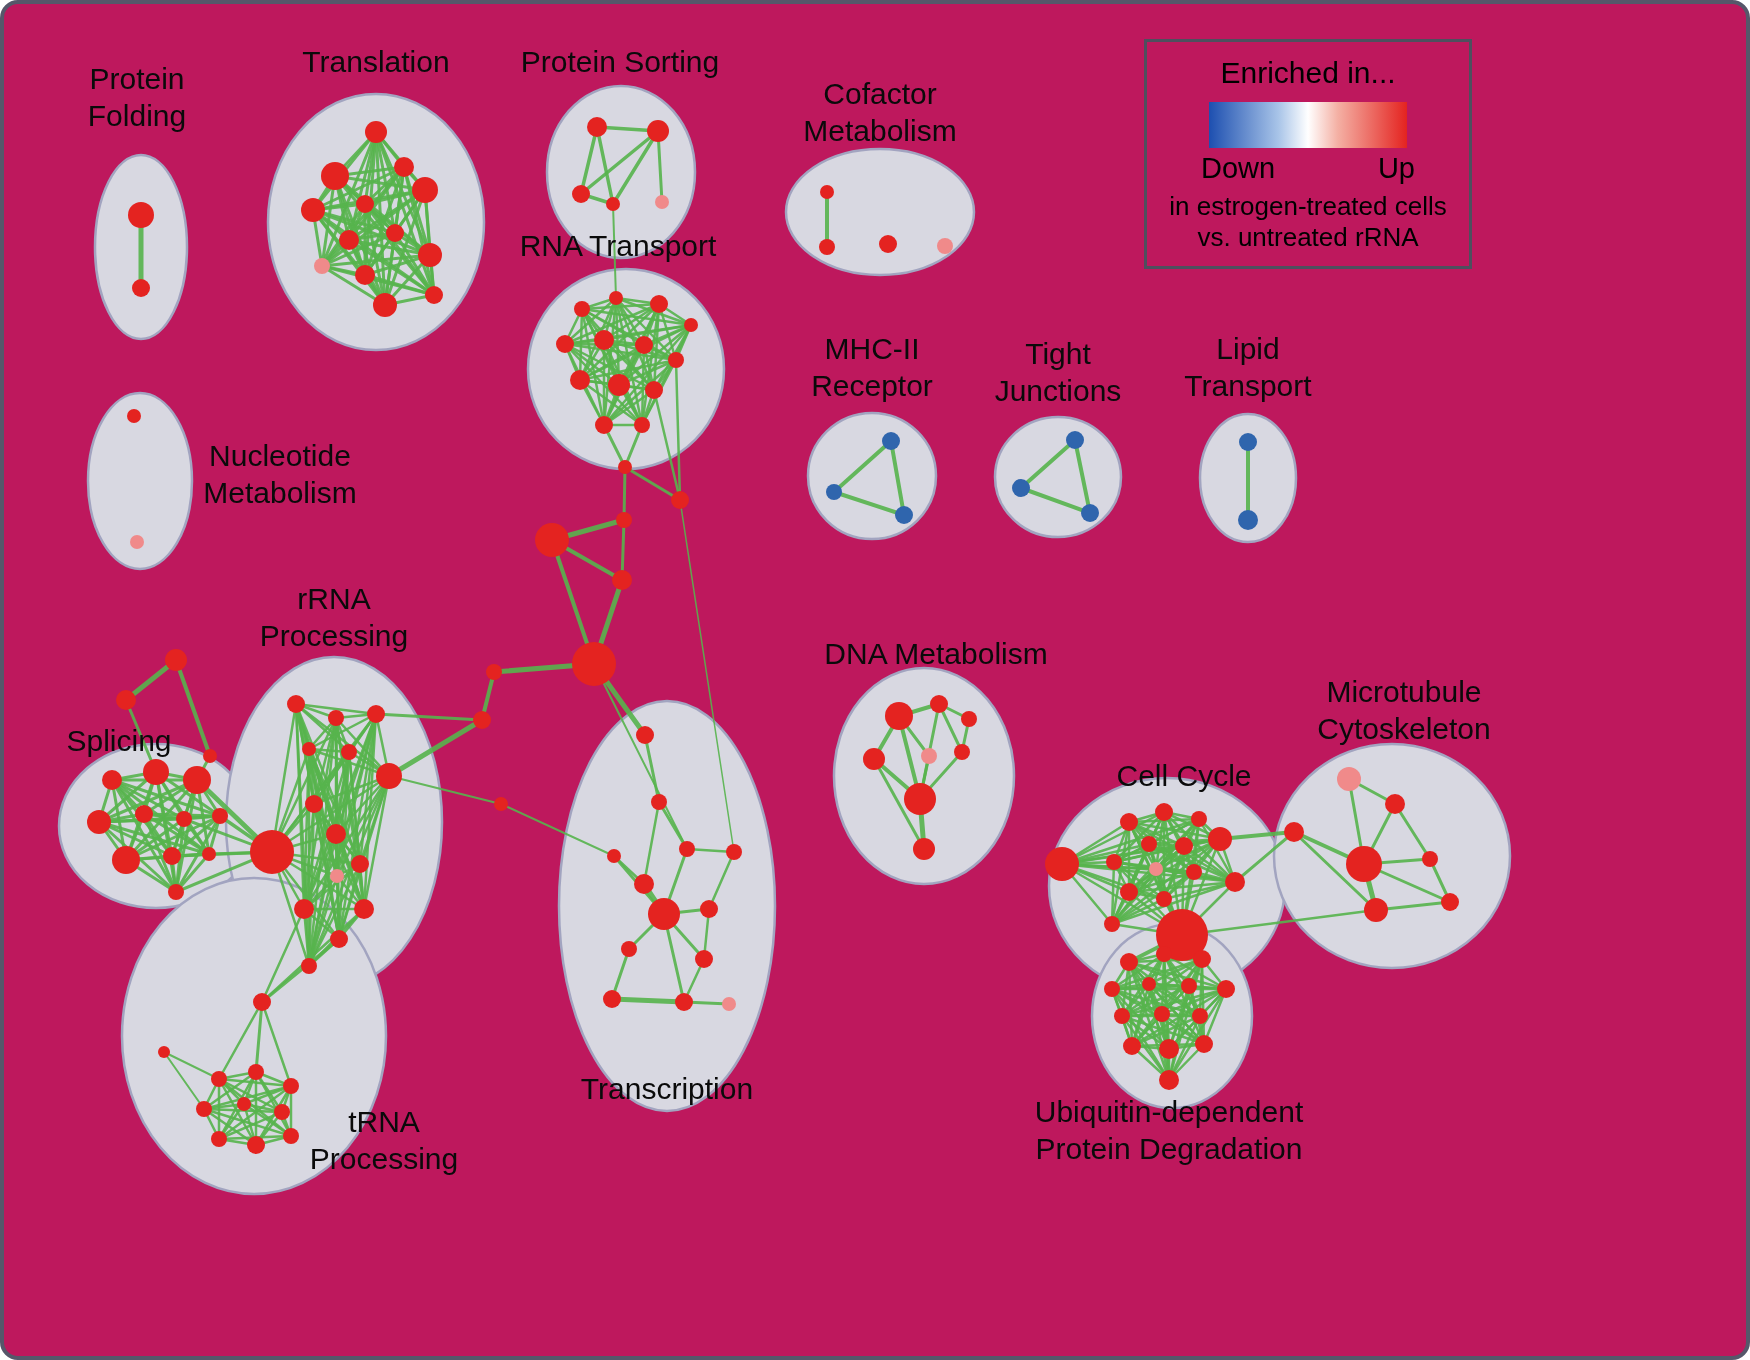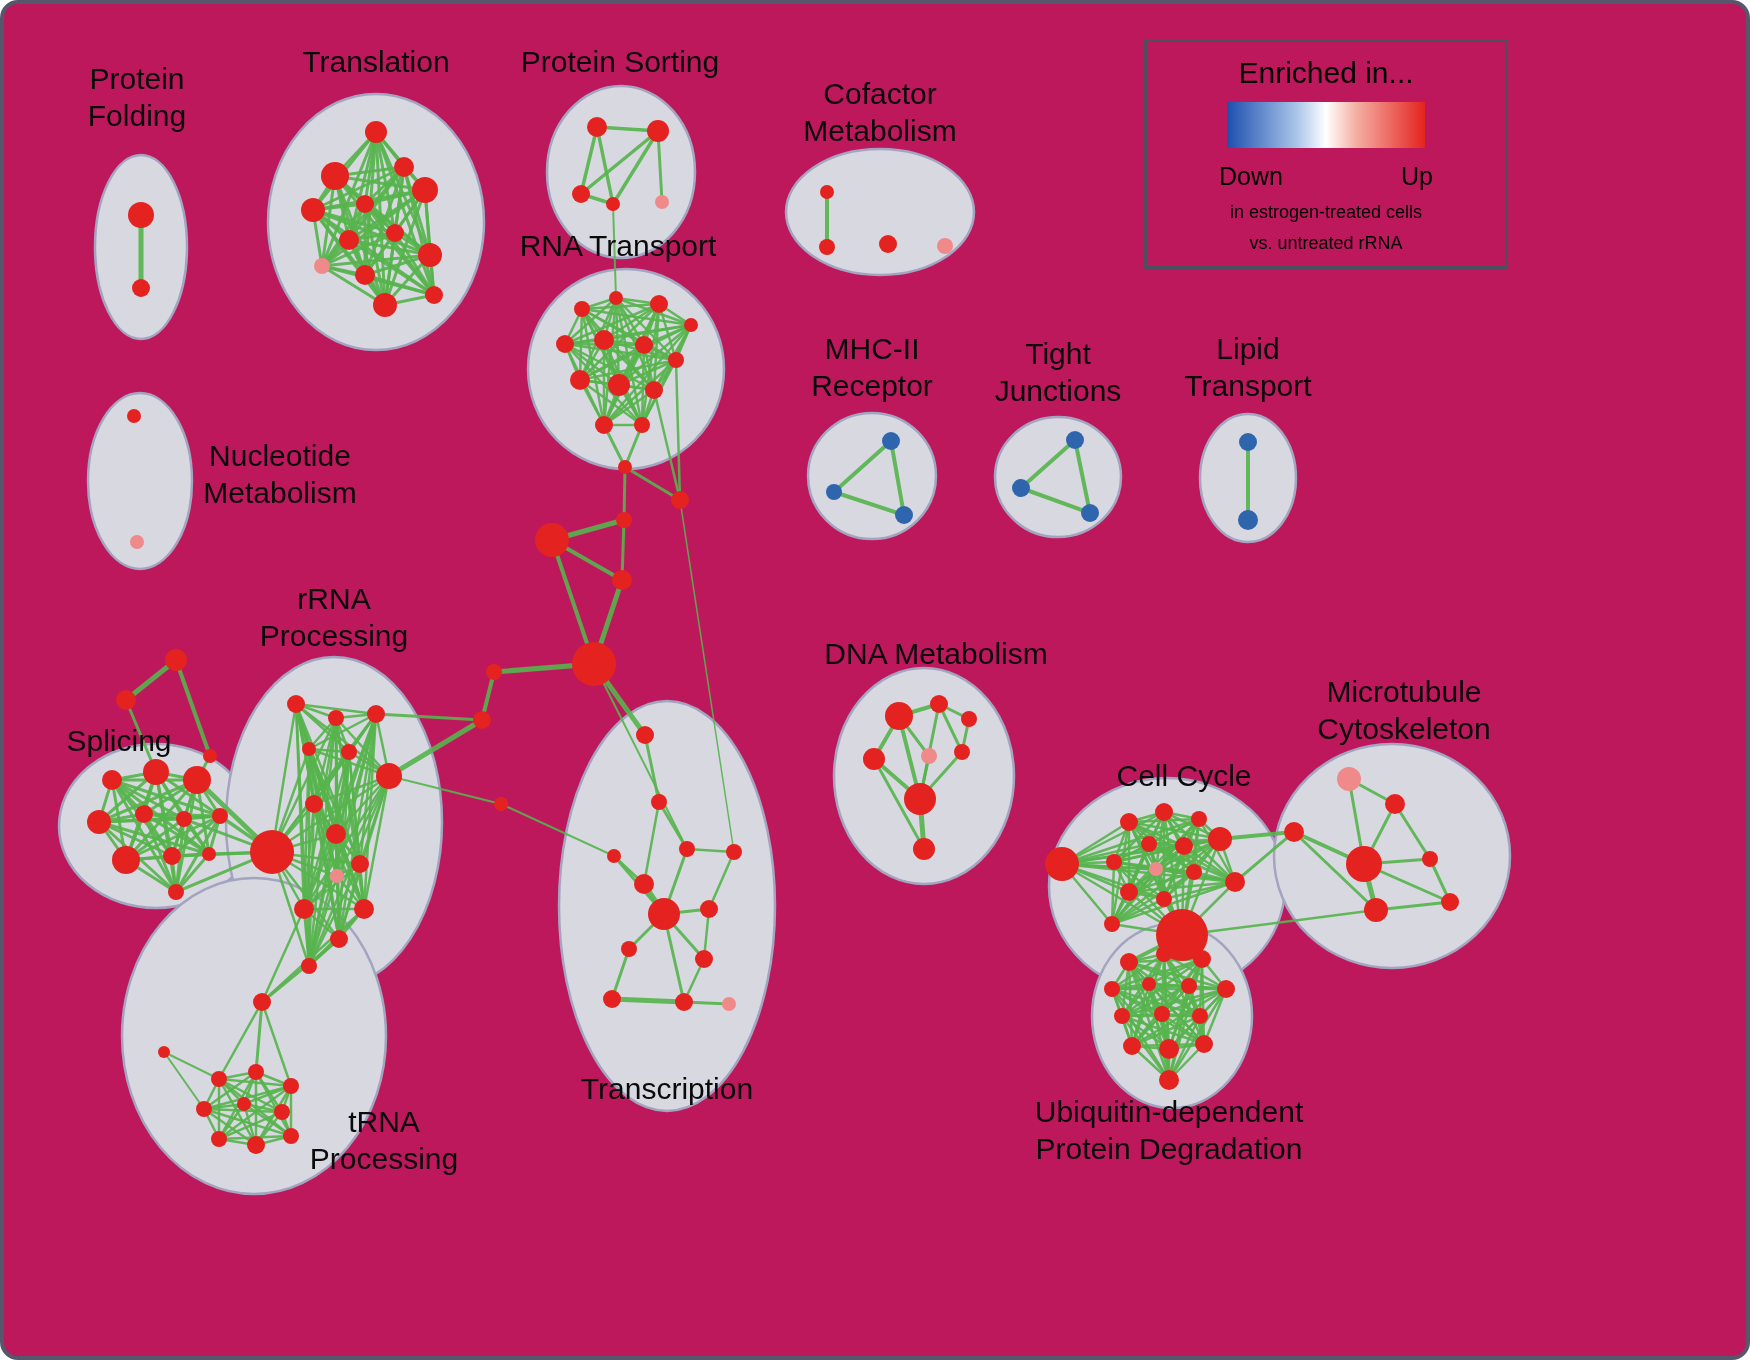--- a/index.html
+++ b/index.html
@@ -13,37 +13,37 @@
     overflow:hidden;
   }
   #net{position:absolute;top:0;left:0;}
   .cluster-ellipse{fill:#d8d8e1;stroke:#a2a4c0;stroke-width:2.5;}
   .edge{stroke-linecap:round;opacity:0.9;}
   .cluster-label{fill:#0a0a0a;font-size:30px;text-anchor:middle;font-family:"Liberation Sans",sans-serif;}
   
   #legend{
     position:absolute;
     left:1140px;top:35px;
-    width:364px;height:230px;
+    width:328px;height:230px;
     box-sizing:border-box;
     border:3px solid #4e4f5e;
     text-align:center;
     color:#000;
   }
   #legend .legend-title{font-size:30px;margin-top:14px;}
   #legend .gradient-bar{
     width:198px;height:46px;
     margin:12px auto 0 auto;
   }
   #legend .scale-row{
-    width:214px;margin:14px auto 0 auto;
+    width:214px;margin:4px auto 0 auto;
     display:flex;justify-content:space-between;
-    font-size:25px;
+    font-size:29px;
   }
-  #legend .caption{font-size:18px;line-height:31px;margin-top:6px;}
+  #legend .caption{font-size:26px;line-height:31px;margin-top:6px;}
 </style>
 </head>
 <body>
 
 <div id="figure" style="background: #be185d; border-color: rgb(86, 87, 106); border-radius: 18px;">
 
   <svg id="net" width="1750" height="1360" viewBox="0 0 1750 1360">
     <g id="g-ellipses">
         <ellipse cx="137" cy="243" rx="46" ry="92" class="cluster-ellipse" fill="#d8d8e1" stroke="#a2a4c0"></ellipse>
         <ellipse cx="372" cy="218" rx="108" ry="128" class="cluster-ellipse" fill="#d8d8e1" stroke="#a2a4c0"></ellipse>

